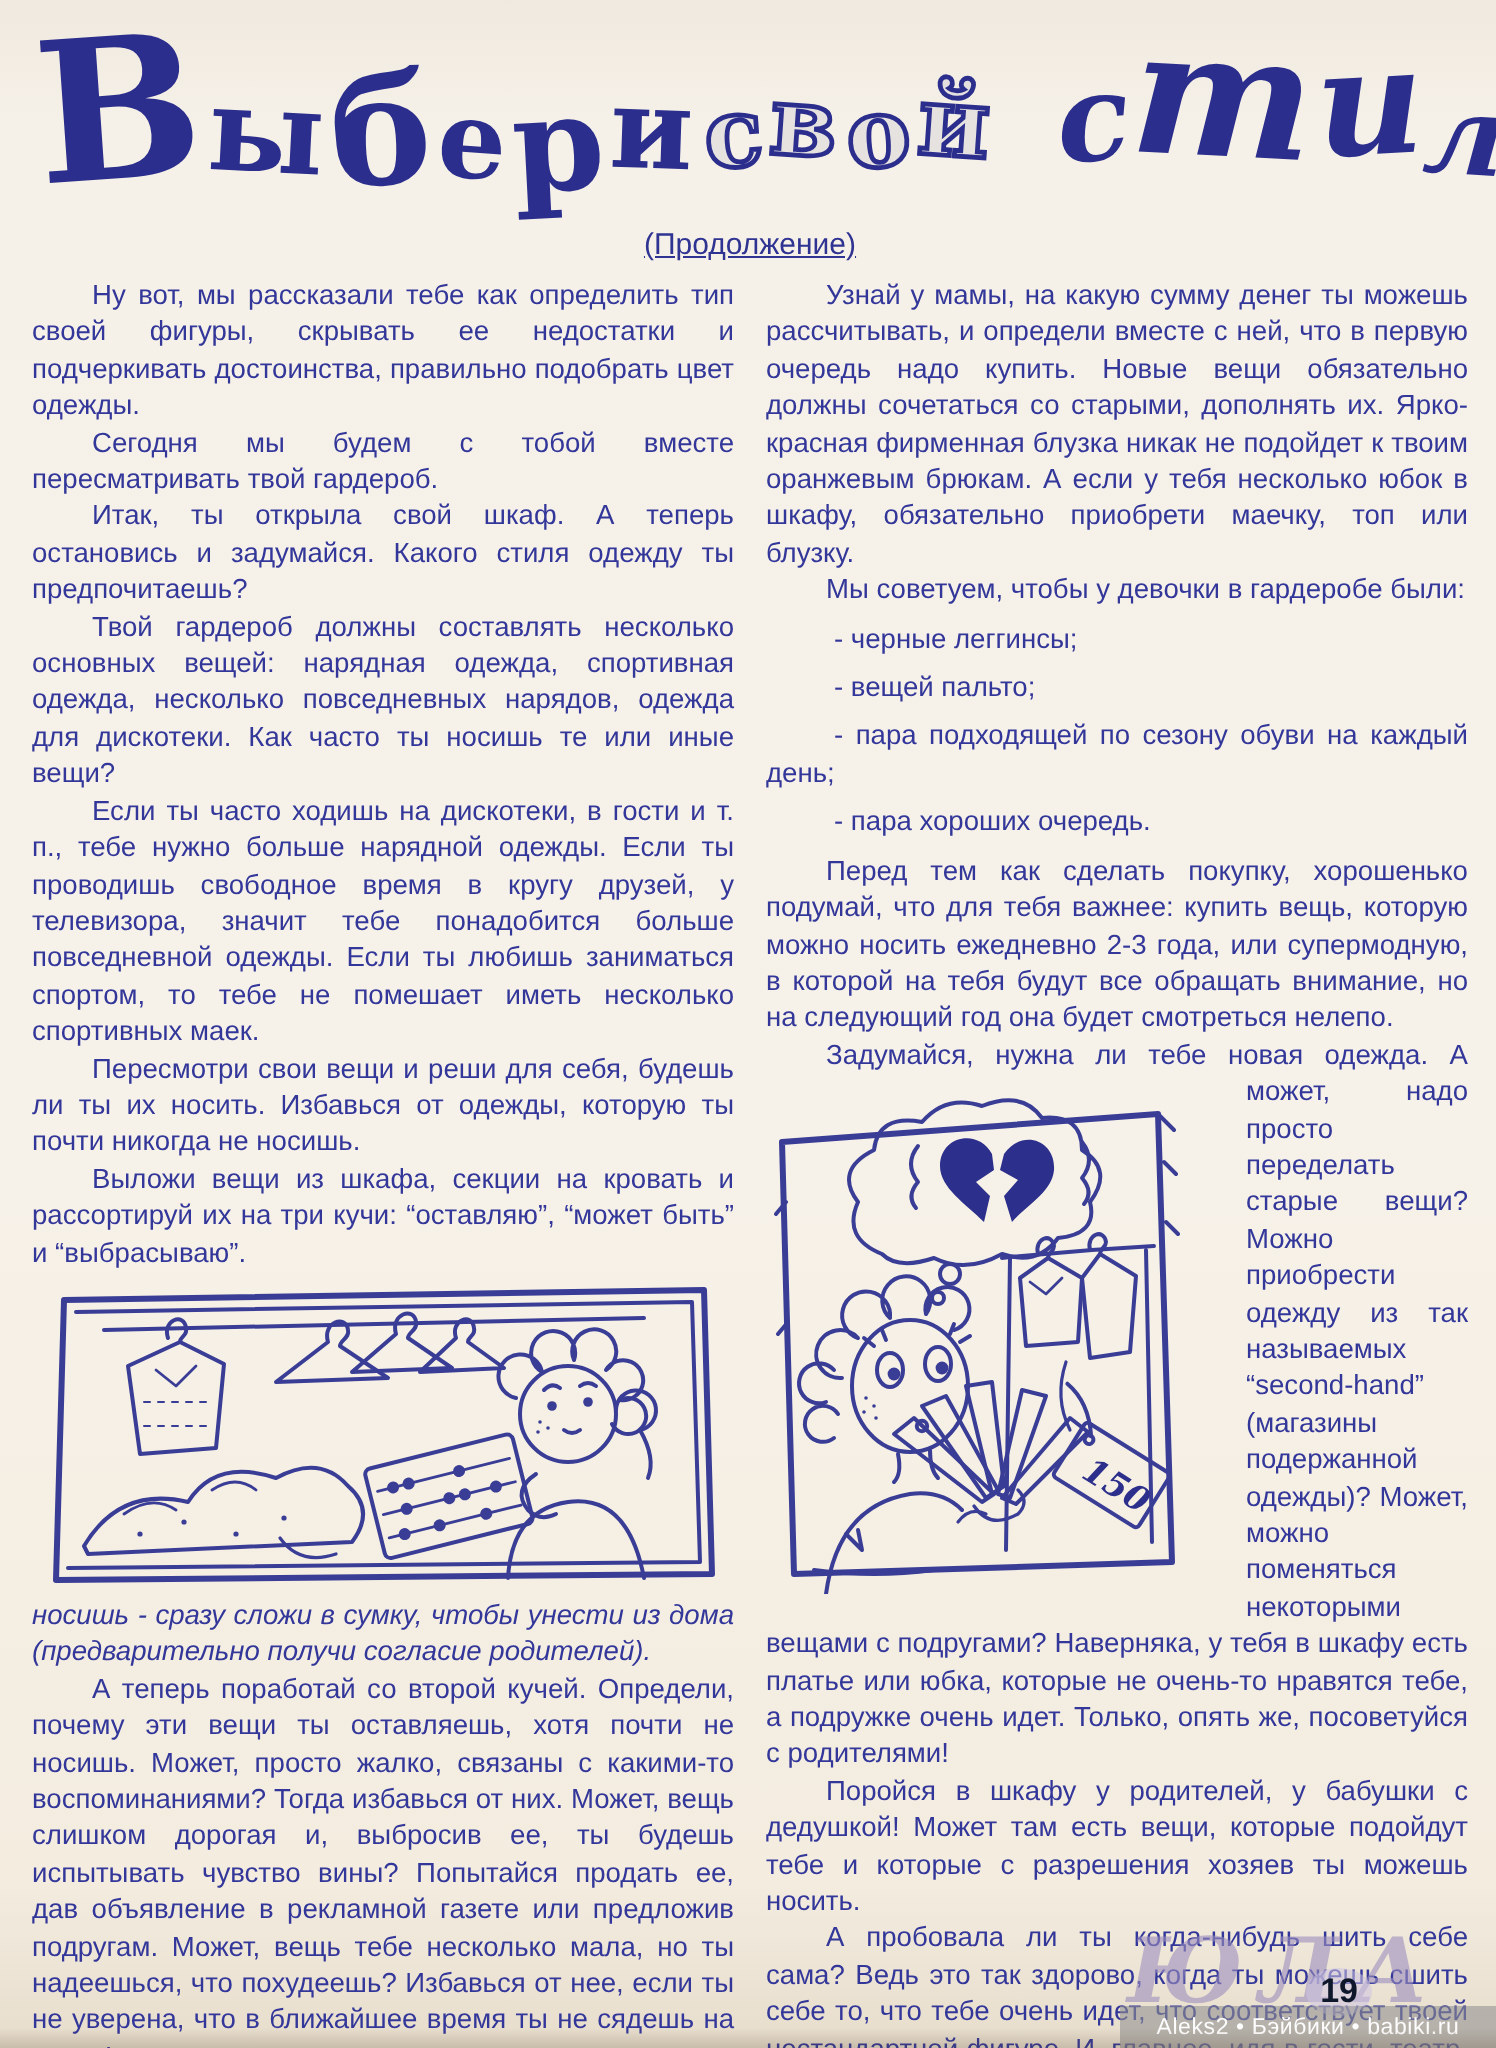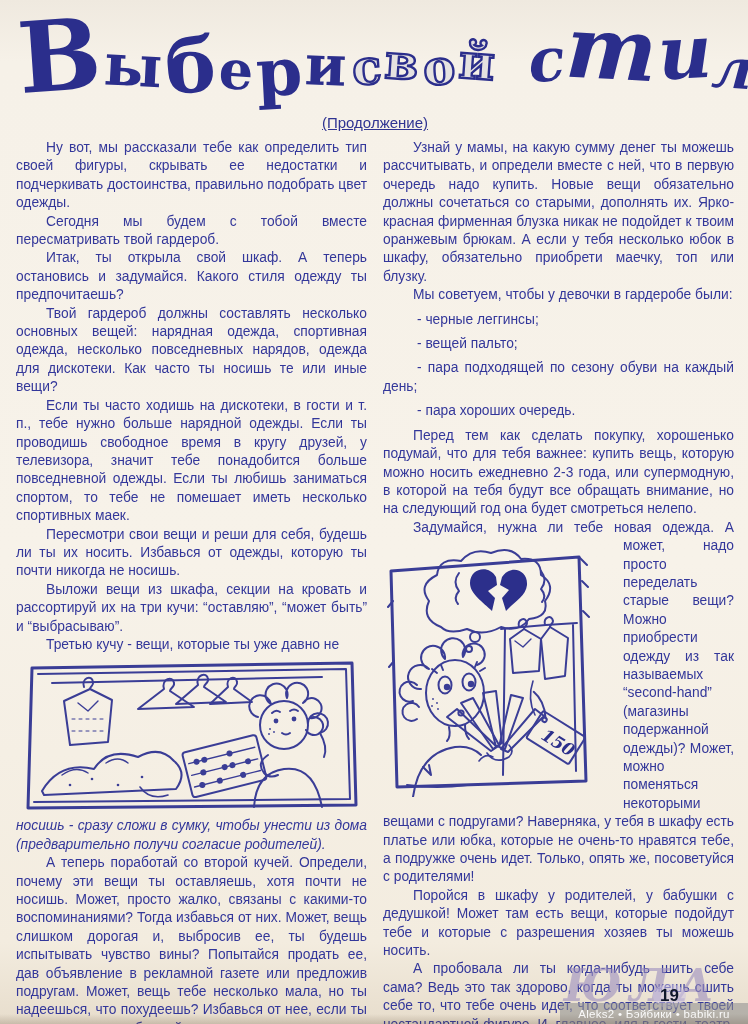--- a/index.html
+++ b/index.html
@@ -95,21 +95,20 @@
   <div class="columns">
 
     <div class="col">
       <p>Ну вот, мы рассказали тебе как определить тип своей фигуры, скрывать ее недостатки и подчеркивать достоинства, правильно подобрать цвет одежды.</p>
       <p>Сегодня мы будем с тобой вместе пересматривать твой гардероб.</p>
       <p>Итак, ты открыла свой шкаф. А теперь остановись и задумайся. Какого стиля одежду ты предпочитаешь?</p>
       <p>Твой гардероб должны составлять несколько основных вещей: нарядная одежда, спортивная одежда, несколько повседневных нарядов, одежда для дискотеки. Как часто ты носишь те или иные вещи?</p>
       <p>Если ты часто ходишь на дискотеки, в гости и т. п., тебе нужно больше нарядной одежды. Если ты проводишь свободное время в кругу друзей, у телевизора, значит тебе понадобится больше повседневной одежды. Если ты любишь заниматься спортом, то тебе не помешает иметь несколько спортивных маек.</p>
       <p>Пересмотри свои вещи и реши для себя, будешь ли ты их носить. Избавься от одежды, которую ты почти никогда не носишь.</p>
       <p>Выложи вещи из шкафа, секции на кровать и рассортируй их на три кучи: “оставляю”, “может быть” и “выбрасываю”.</p>
-      <p>Третью кучу - вещи, которые ты уже давно не</p>
 
       <svg class="illo" width="340" height="152" viewBox="0 0 340 152">
         <path class="ink-thick" d="M10,9 L330,4 L334,146 L6,149 Z"></path>
         <path class="ink" d="M16,15 L324,10 L328,140 L12,143" stroke-width="1.4"></path>
 
         <path class="ink" d="M30,24 L300,18"></path>
         <g class="ink">
           <path d="M142,30 c-3,-10 9,-14 10,-6 c1,4 -4,5 -4,8 l24,16 l-56,2 Z"></path>
           <path d="M176,26 c-3,-10 9,-14 10,-6 c1,4 -4,5 -4,8 l22,15 l-50,2 Z"></path>
           <path d="M206,28 c-3,-9 8,-13 9,-5 c1,4 -3,4 -3,7 l18,13 l-42,2 Z"></path>

